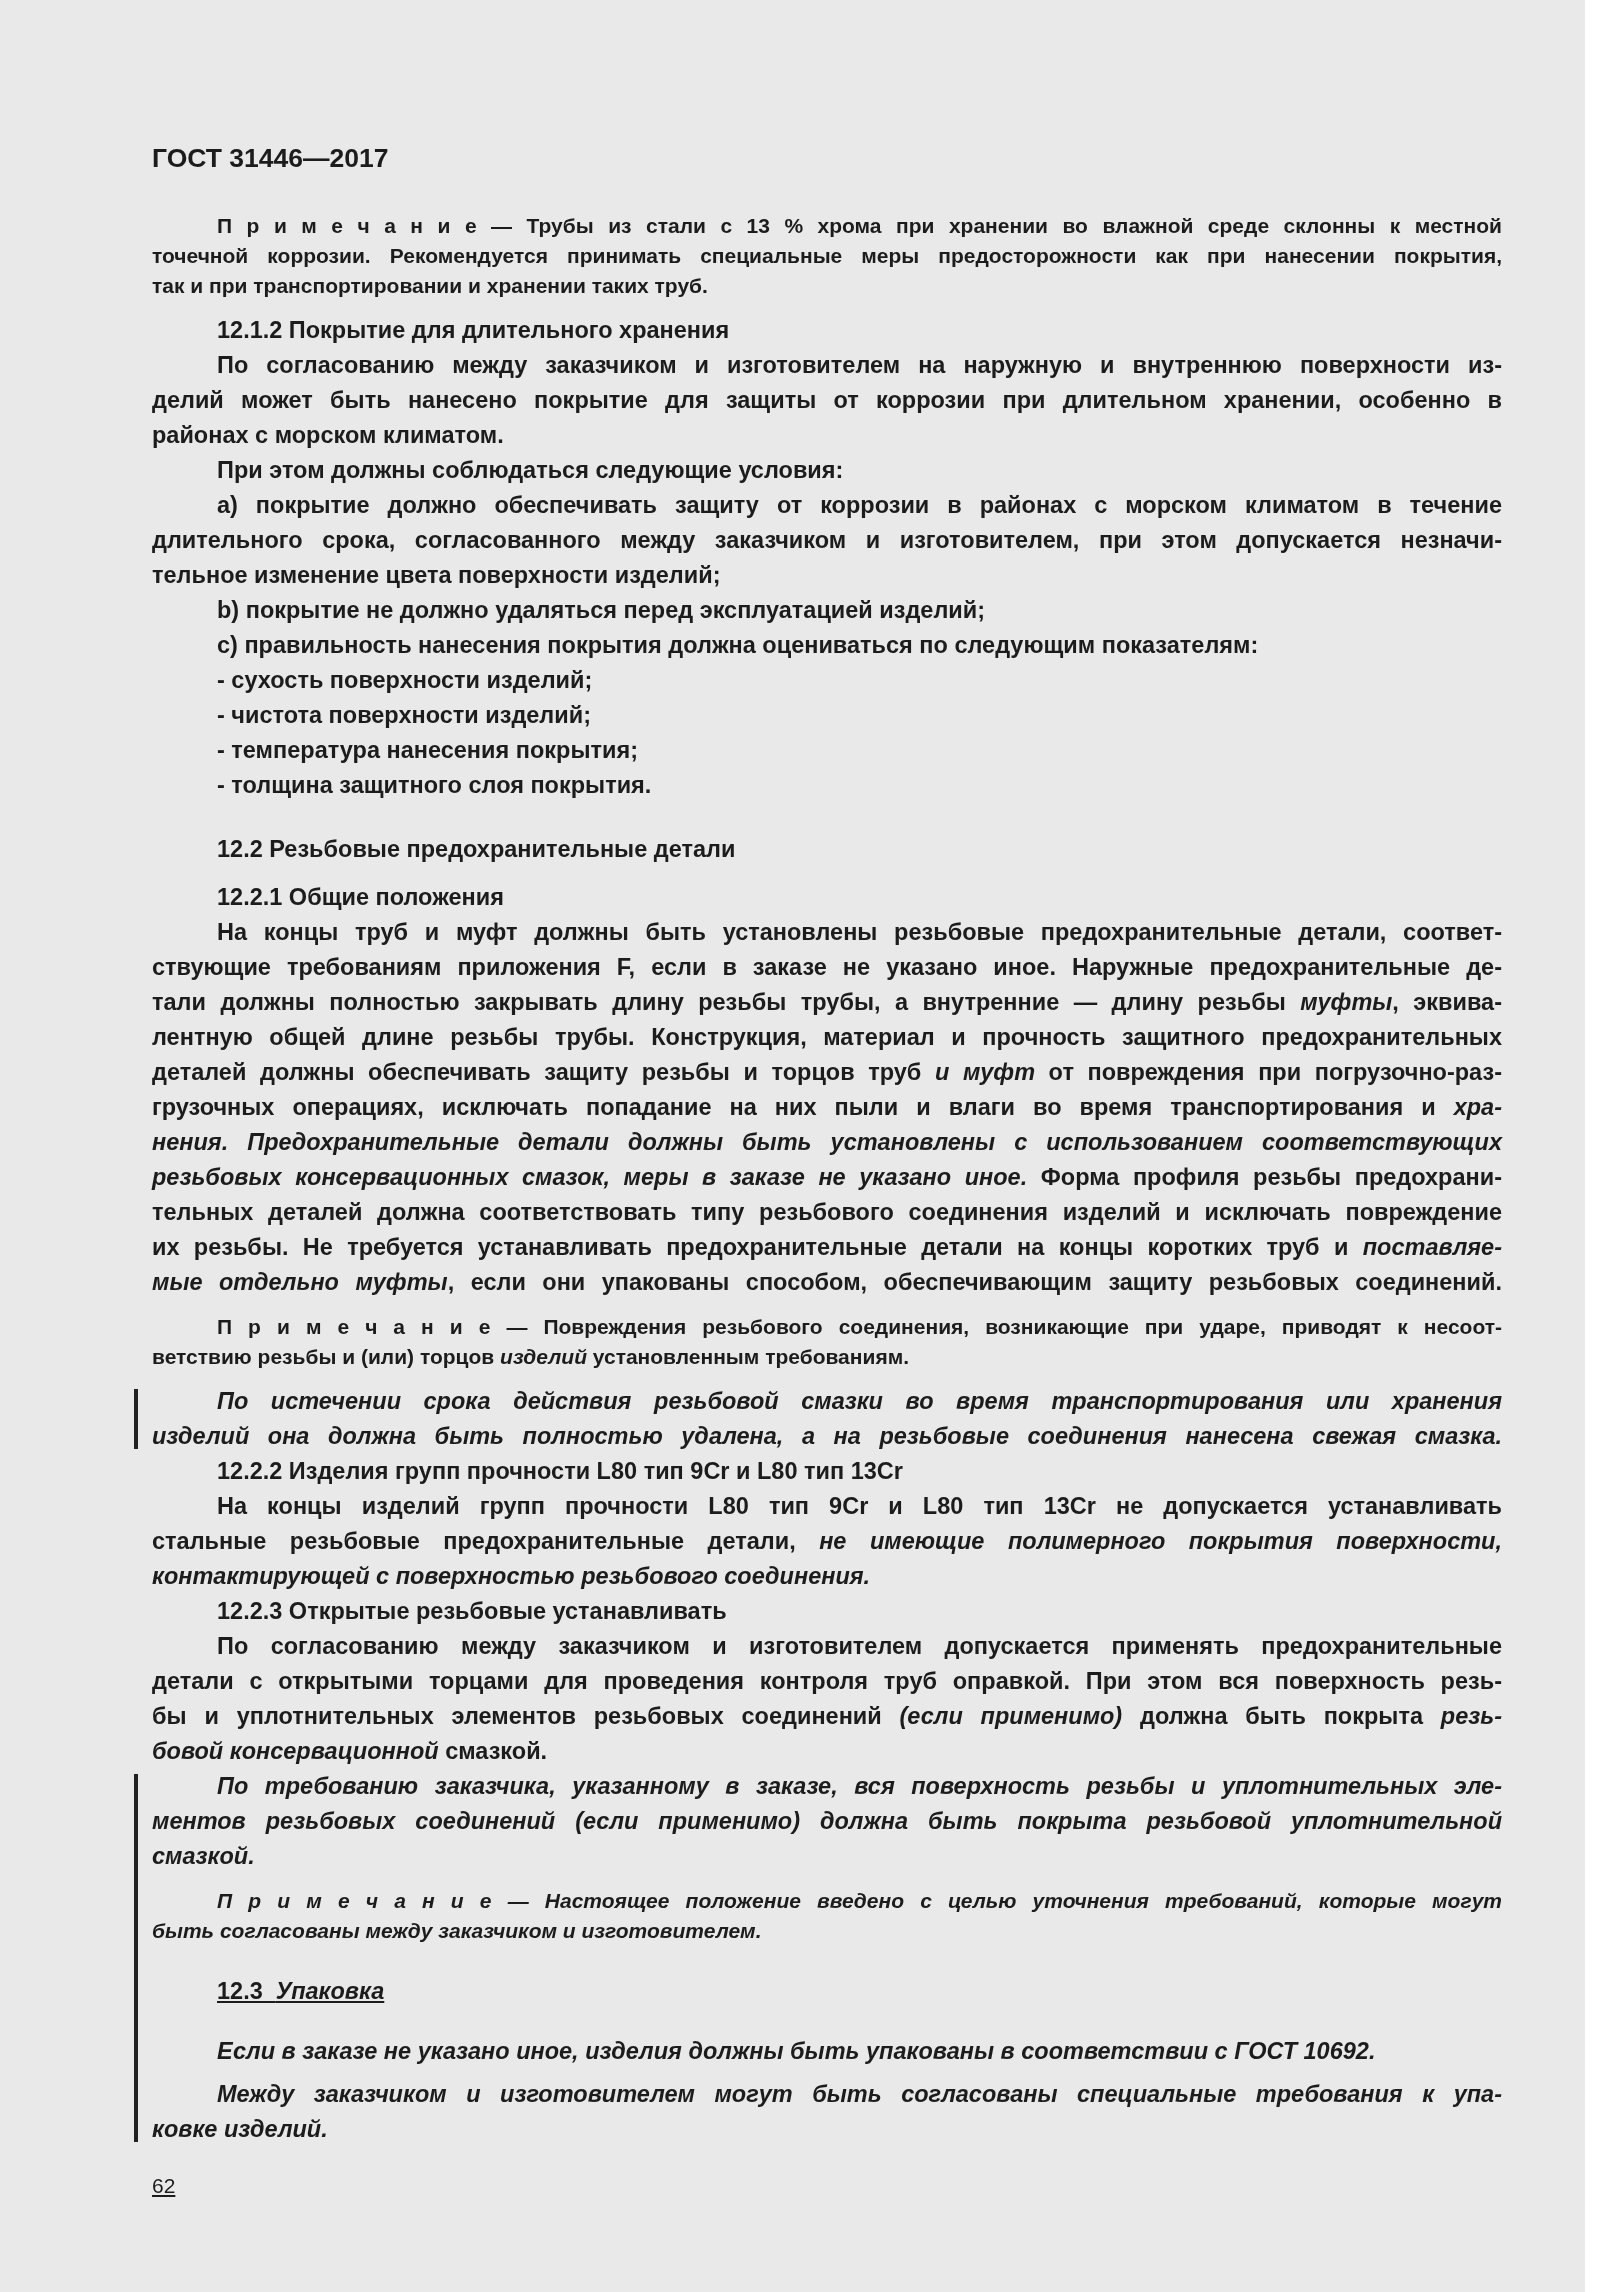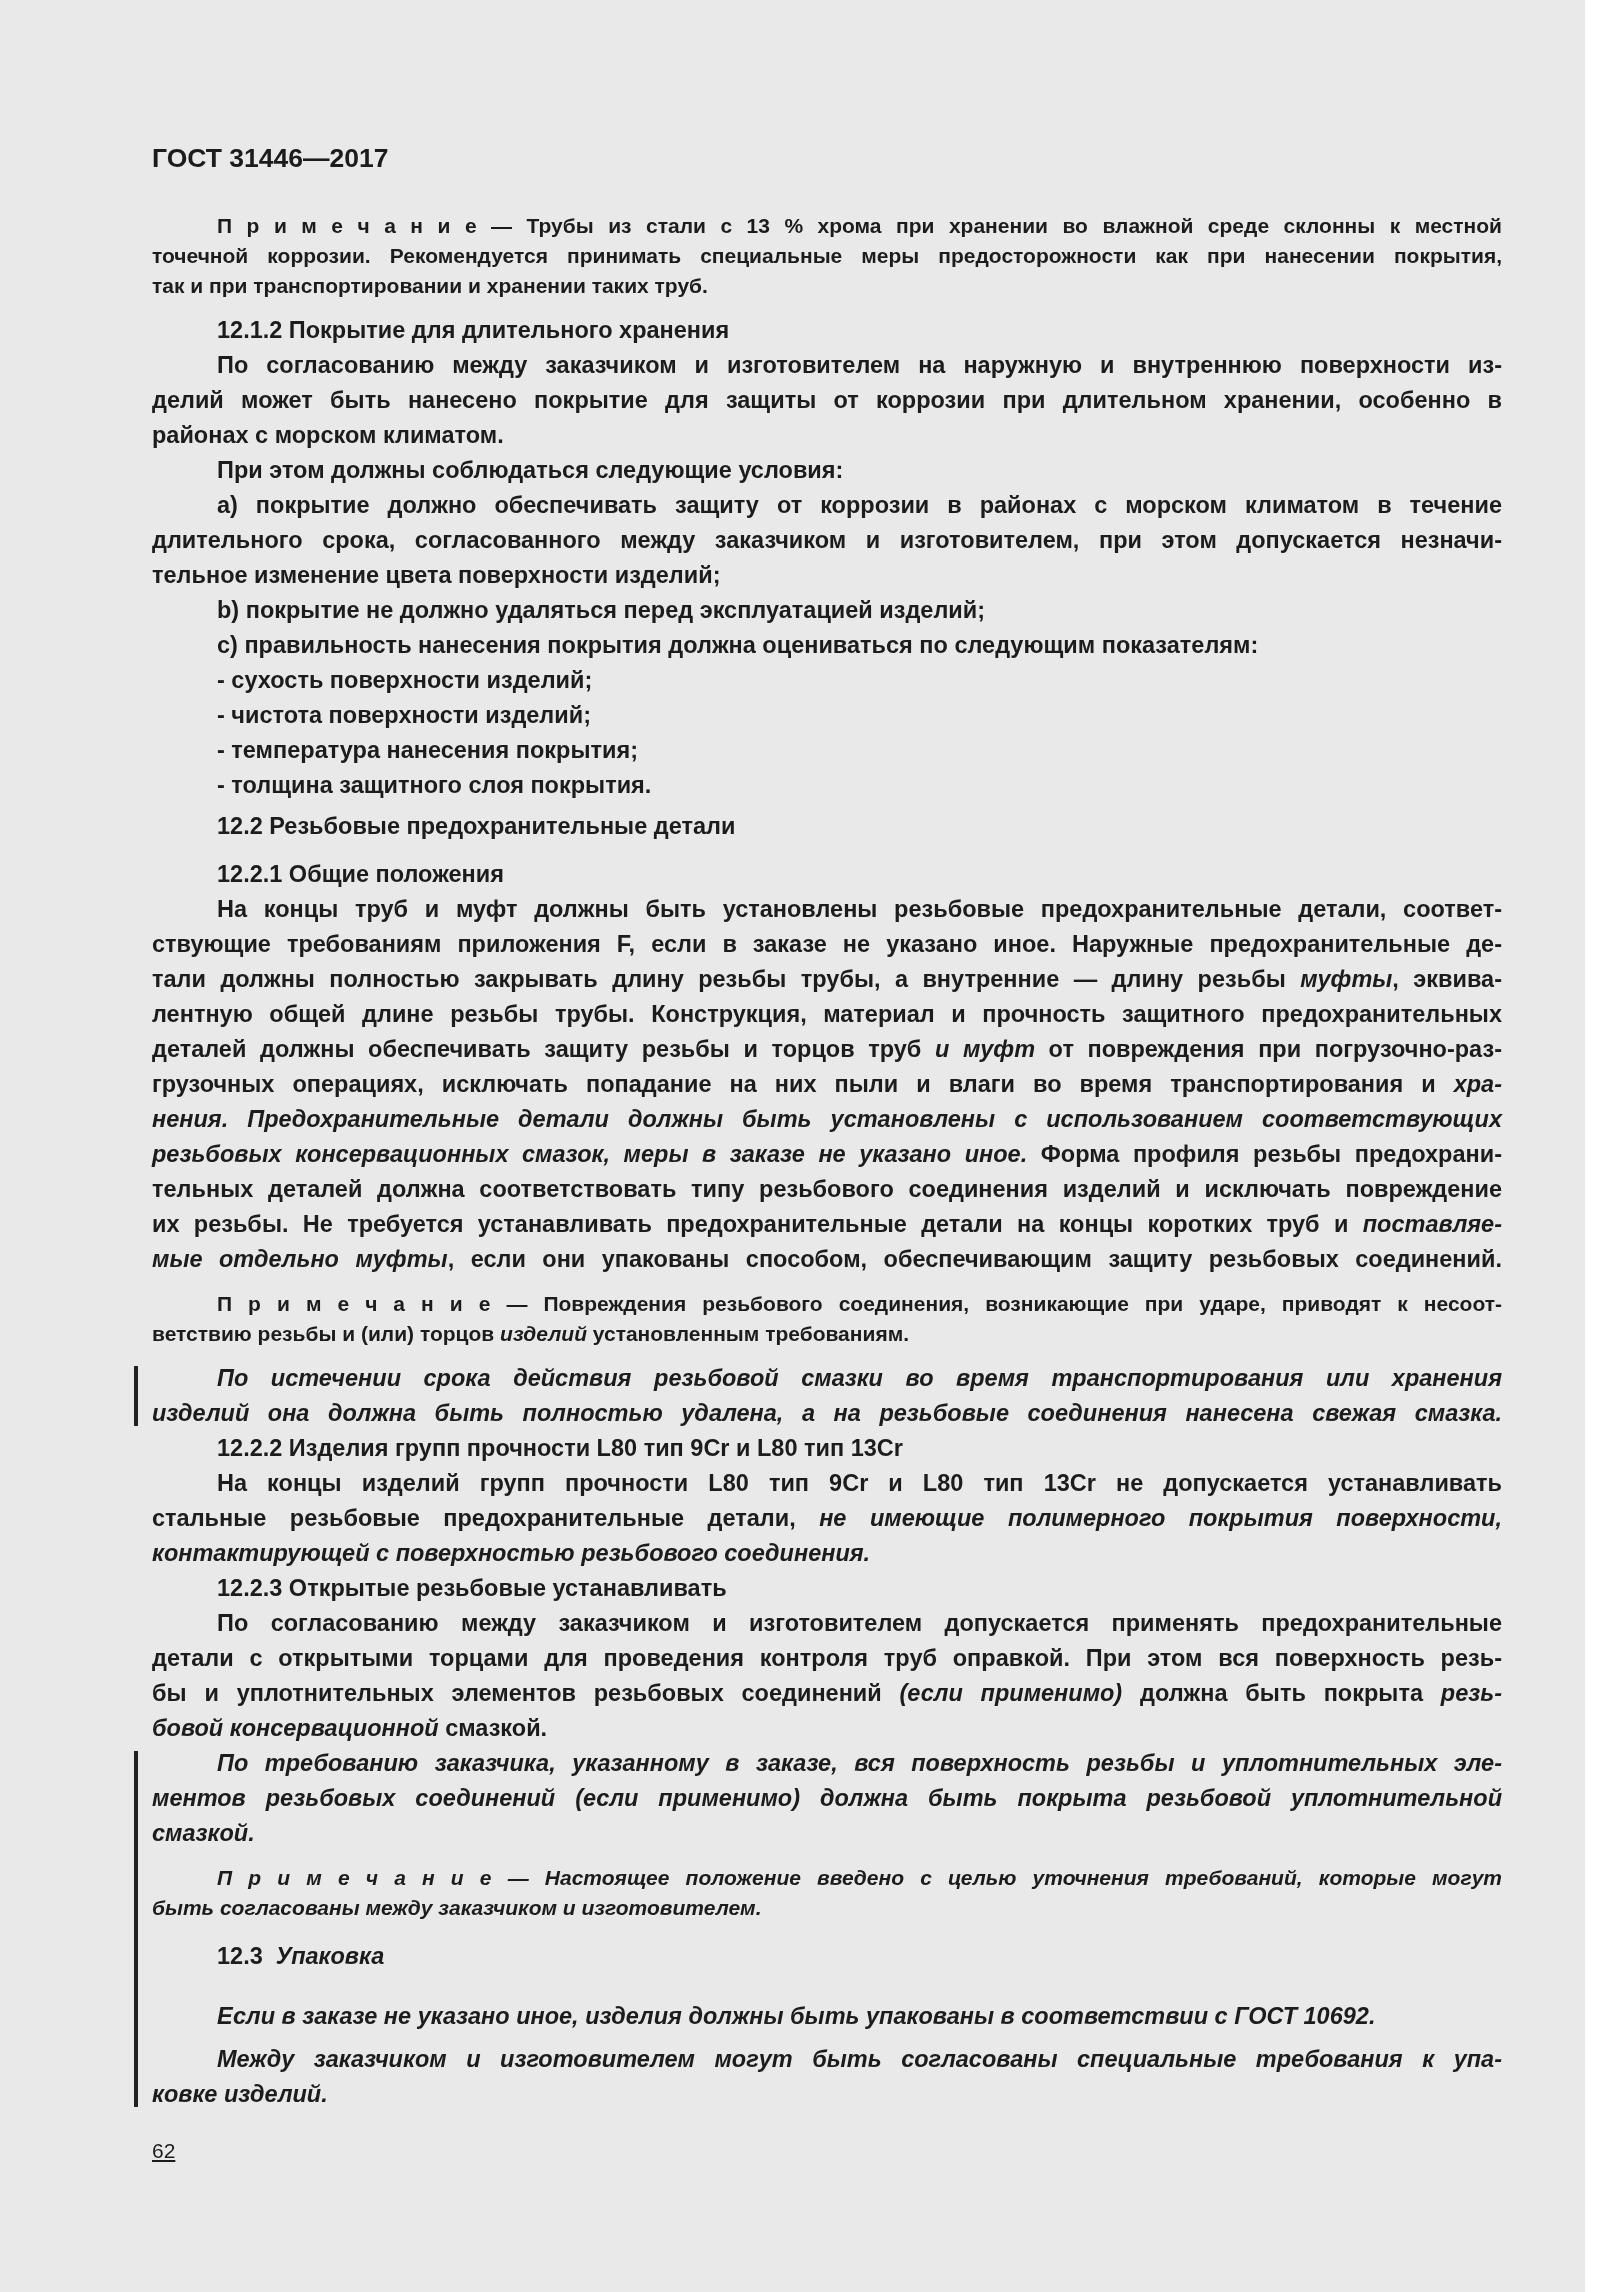--- a/index.html
+++ b/index.html
@@ -34,23 +34,23 @@
     top: 4.9px;
     bottom: 4.9px;
     width: 3.9px;
     background: #222;
   }
   .blk { font-size: 23.5px; line-height: 35px; font-weight: bold; }
   .blk.note { font-size: 21px; line-height: 30px; margin: 11.8px 0; }
   .blk.heading { font-weight: 700; }
   .blk.heading.sub   { margin-top: 11.8px; }
   .blk.heading.sub2  { margin-top: 13.7px; }
-  .blk.heading.main  { margin-top: 6px; }
+  .blk.heading.main  { margin-top: 29px; }
   .blk.heading.plain { margin-top: 0; }
-  .blk.heading.pack  { margin-top: 16px; margin-bottom: 25.5px; }
+  .blk.heading.pack  { margin-top: 28px; margin-bottom: 25.5px; text-decoration: underline; }
   .blk.gap-after { margin-bottom: 7.8px; }
   .line { text-align: justify; }
   .line.ind { text-indent: 65px; }
   .line.j { text-align-last: justify; }
   .it { font-style: italic; }
   .page-number {
     font-size: 21px;
     line-height: 29px;
     margin-top: 24px;
     text-decoration: underline;

